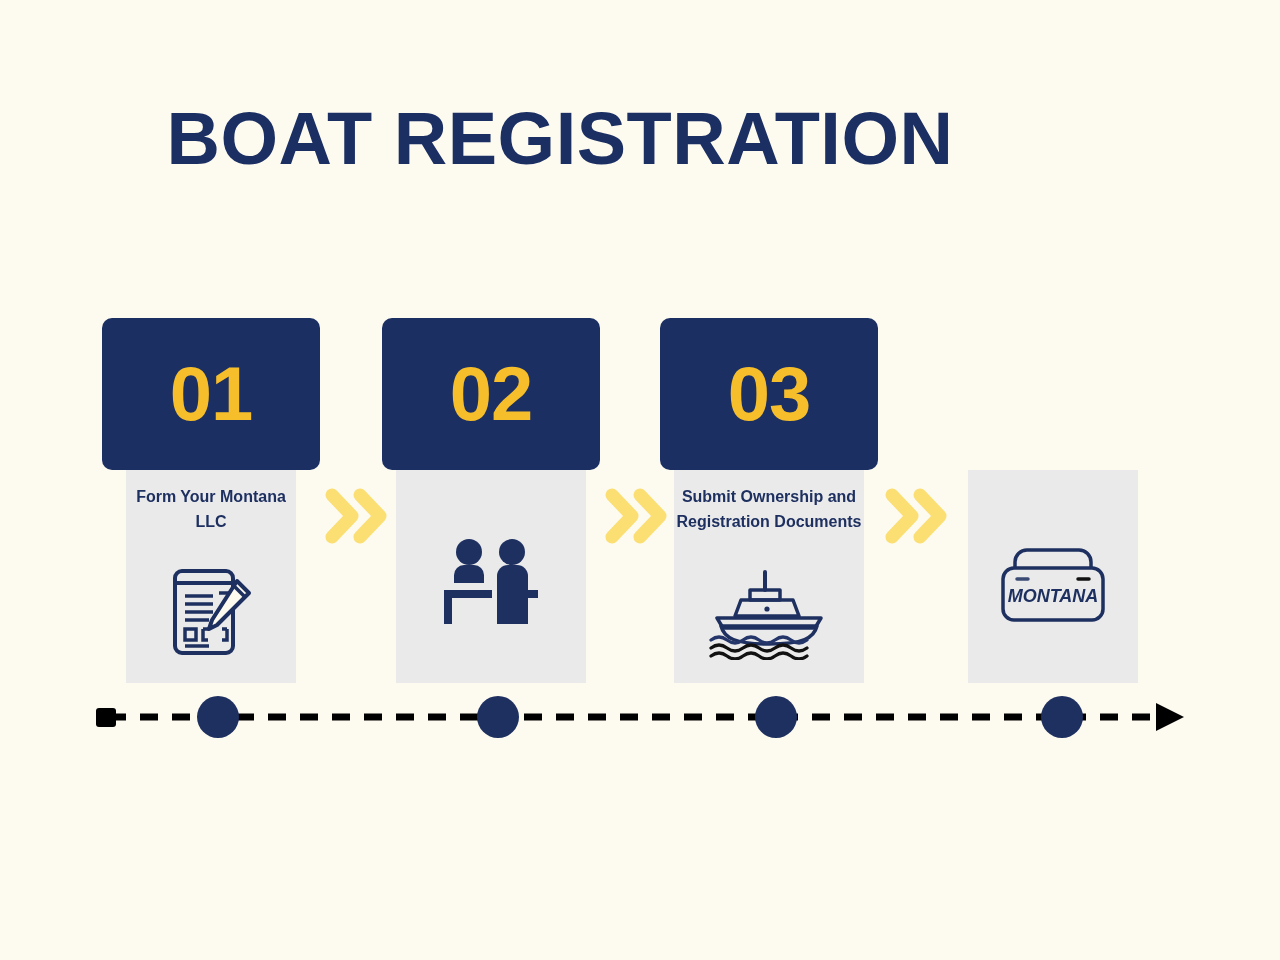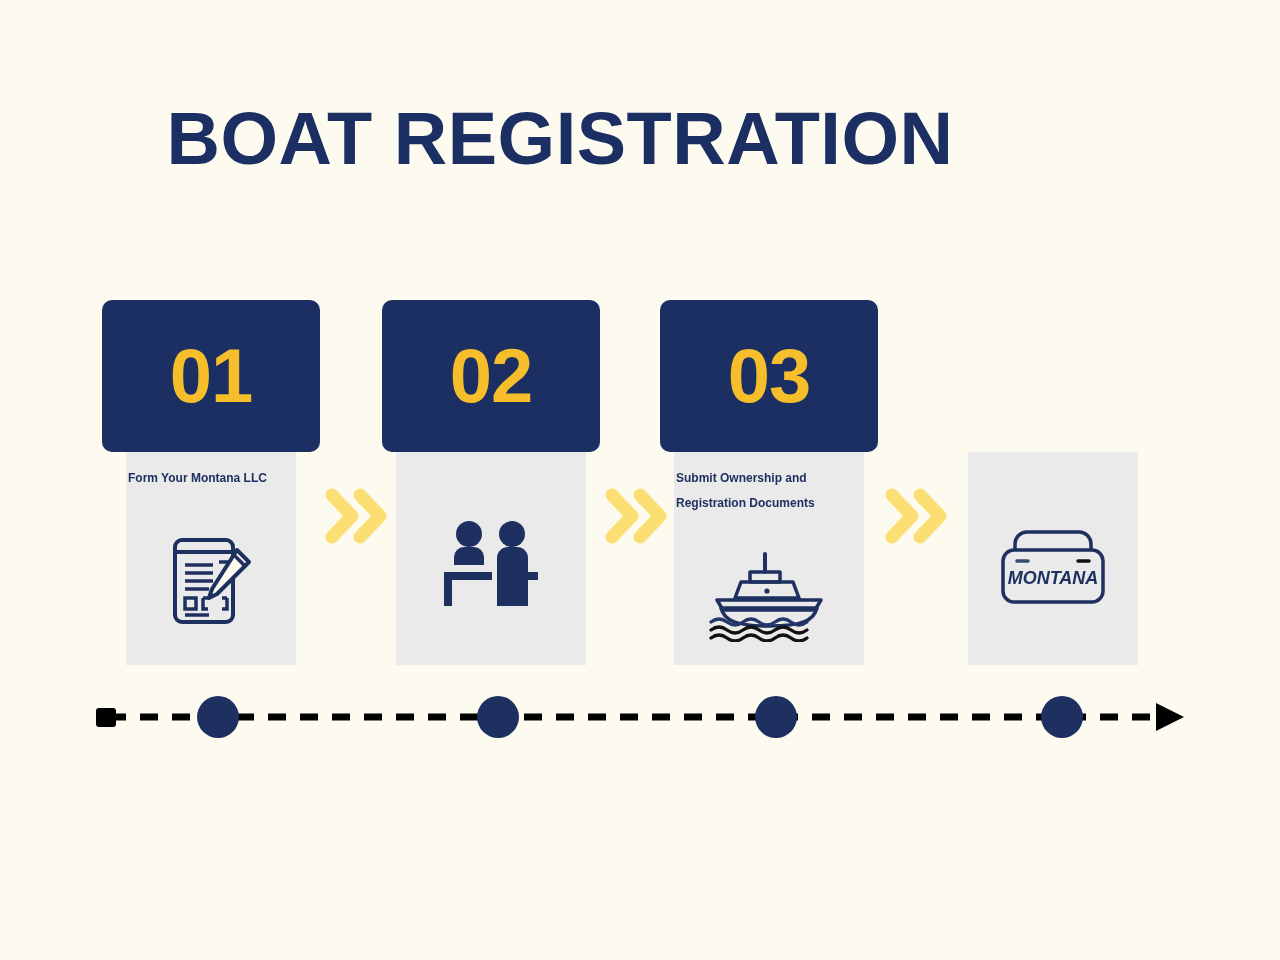--- a/index.html
+++ b/index.html
@@ -31,21 +31,21 @@
     line-height: 86px;
     font-weight: 700;
     letter-spacing: 0.5px;
     color: #1b2f63;
     white-space: nowrap;
   }
 
   
   .steps {
     position: absolute;
-    top: 300px;
+    top: 318px;
     left: 102px;
     width: 1080px;
     height: 365px;
   }
 
   .step {
     position: absolute;
     top: 0;
     width: 218px;
     height: 365px;
@@ -86,25 +86,25 @@
     flex-direction: column;
     align-items: center;
   }
   .step-body.wide {
     left: 14px;
     width: 190px;
   }
 
   .step-label {
     margin-top: 14px;
-    font-size: 12px;
+    font-size: 16px;
     line-height: 25px;
     font-weight: 700;
     color: #1e3060;
-    text-align: left;
+    text-align: center;
     width: 100%;
     padding: 0 2px;
     box-sizing: border-box;
   }
 
   .step-icon {
     margin-top: 10px;
     display: flex;
     align-items: center;
     justify-content: center;

